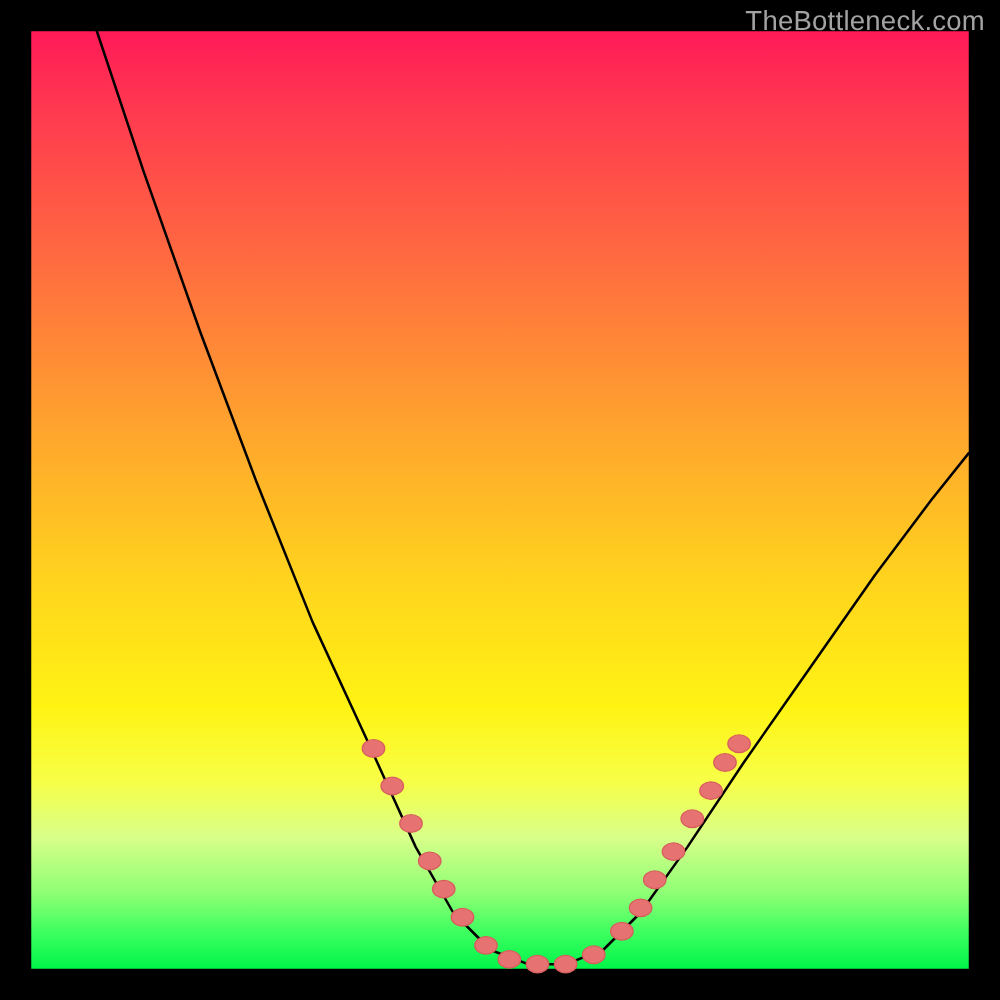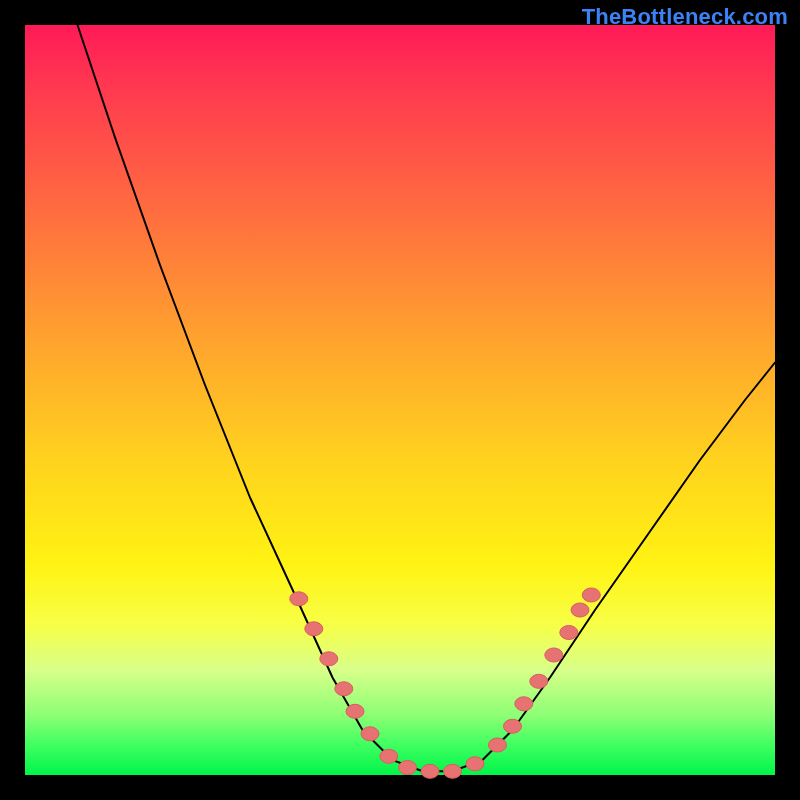--- a/index.html
+++ b/index.html
@@ -38,23 +38,23 @@
       #d8ff8a 86%,
       #8dff74 92%,
       #3fff60 96%,
       #00f54a 100%
     );
   }
   .watermark {
     position: absolute;
     top: 4px;
     right: 12px;
-    color: #3b82f6;
+    color: #a3a3a3;
     font-size: 22px;
-    font-weight: 700;
+    font-weight: 400;
     letter-spacing: 0.2px;
     user-select: none;
   }
   svg.curve {
     position: absolute;
     left: 0;
     top: 0;
     width: 750px;
     height: 750px;
     overflow: visible;

